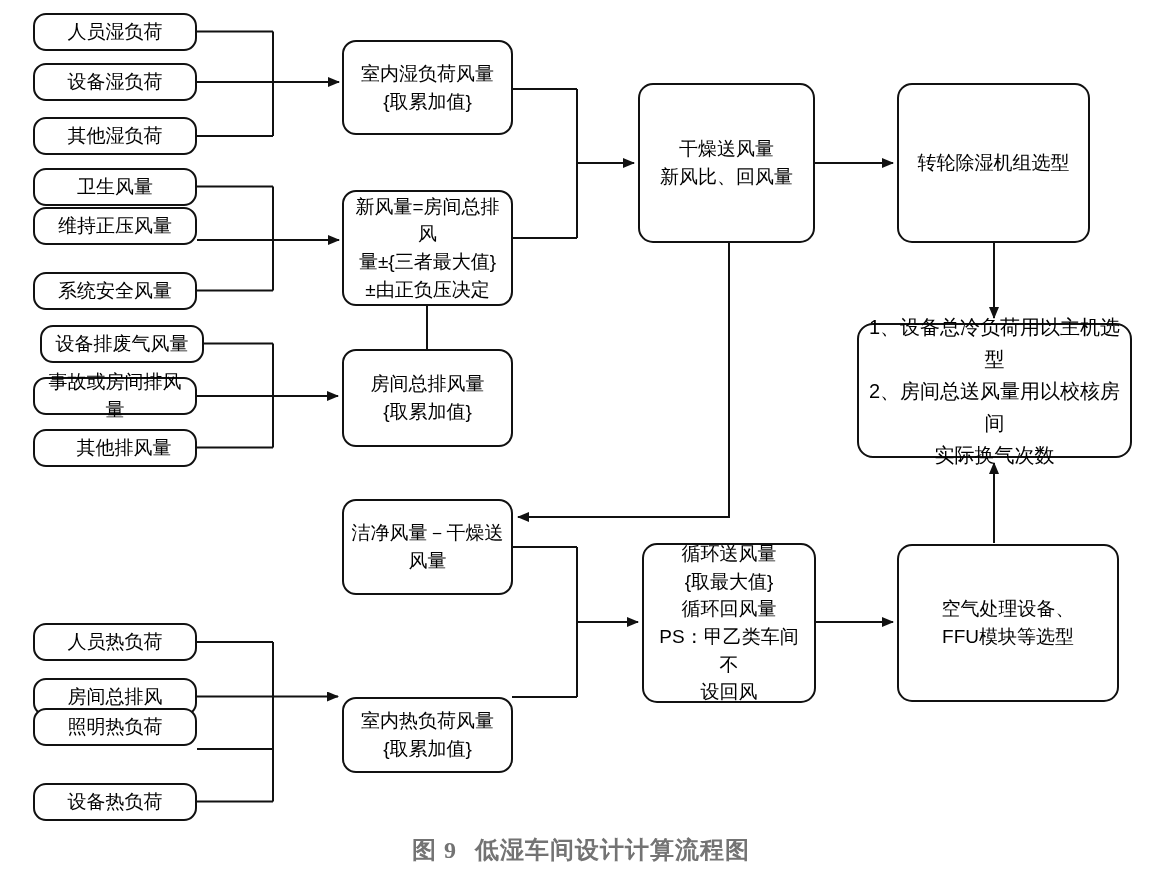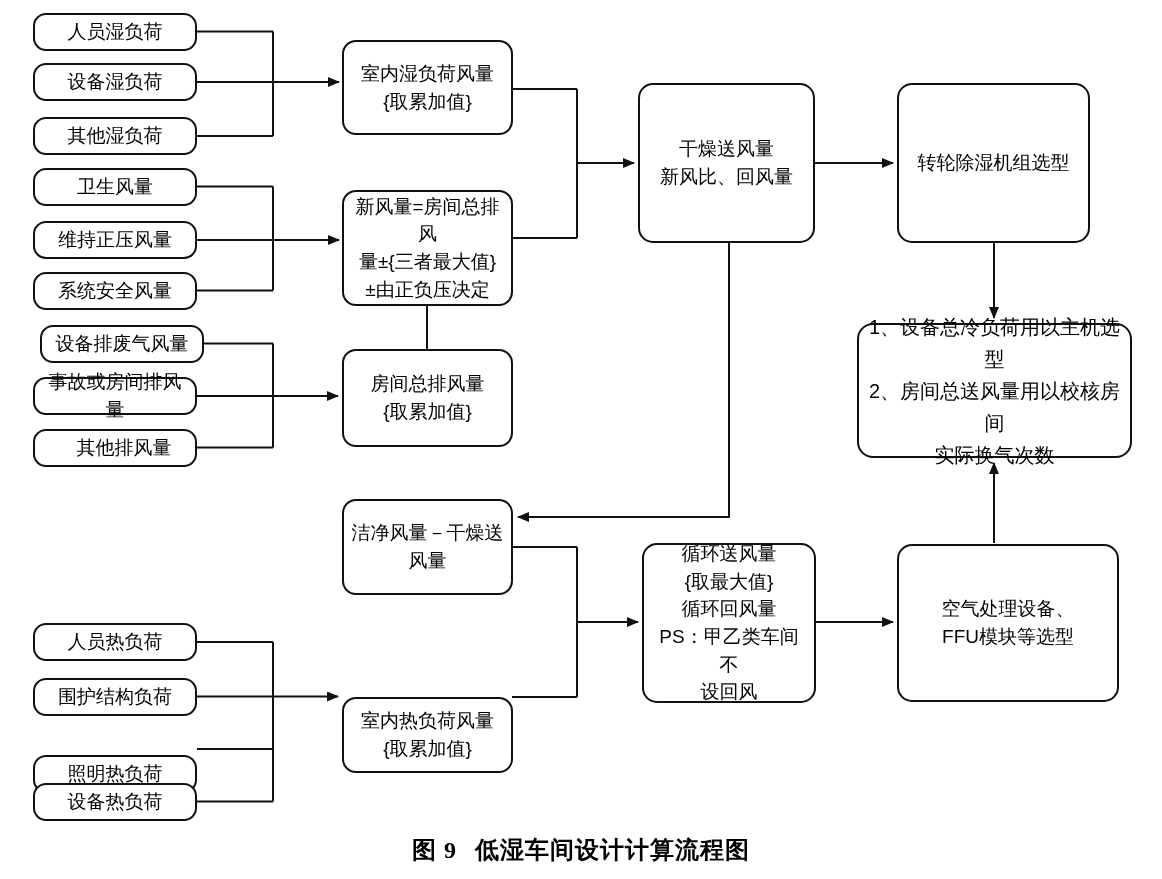--- a/index.html
+++ b/index.html
@@ -28,21 +28,21 @@
   .node.small{width:164px;left:33px;height:38px;border-radius:13px;}
   .node.mid{left:342px;width:171px;border-radius:14px;}
   .node.big{border-radius:15px;}
   .node.notes{border-radius:16px;font-size:20px;line-height:1.6;}
   #caption{
     position:absolute;left:0;top:834px;width:1162px;
     text-align:center;
     font-family:"Liberation Serif","DejaVu Serif",serif;
     font-weight:bold;
     font-size:24px;
-    color:#000000;
+    color:#737373;
     letter-spacing:1px;
   }
   #caption .fig-label{margin-right:18px;}
 </style>
 </head>
 <body>
 
 <div id="canvas">
 
   <svg id="connectors" viewBox="0 0 1162 879" xmlns="http://www.w3.org/2000/svg">
@@ -83,30 +83,30 @@
 
       <path d="M994 543 V463" marker-end="url(#arrow)"></path>
     </g>
   </svg>
 
   <div class="node small" style="top:13px;">人员湿负荷</div>
   <div class="node small" style="top:63px;font-family:Liberation Serif, serif;">设备湿负荷</div>
   <div class="node small" style="top:117px;">其他湿负荷</div>
 
   <div class="node small" style="top:168px;">卫生风量</div>
-  <div class="node small" style="top:221px;">维持正压风量</div>
+  <div class="node small" style="top:207px;">维持正压风量</div>
   <div class="node small" style="top:272px;">系统安全风量</div>
 
   <div class="node small" style="top:325px;margin-left:7px;">设备排废气风量</div>
   <div class="node small" style="top:377px;">事故或房间排风量</div>
   <div class="node small" style="top:429px;padding-left:24px;">其他排风量</div>
 
   <div class="node small" style="top:623px;">人员热负荷</div>
-  <div class="node small" style="top:678px;">围护结构负荷</div>
-  <div class="node small" style="top:708px;margin-top:47px;">照明热负荷</div>
+  <div class="node small" style="top:678px;">房间总排风</div>
+  <div class="node small" style="top:708px;">照明热负荷</div>
   <div class="node small" style="top:783px;">设备热负荷</div>
 
   <div class="node mid" style="top:40px;height:95px;">室内湿负荷风量
 {取累加值}</div>
   <div class="node mid" style="top:190px;height:116px;">新风量=房间总排风
 量±{三者最大值}
 ±由正负压决定</div>
   <div class="node mid" style="top:349px;height:98px;">房间总排风量
 {取累加值}</div>
   <div class="node mid" style="top:499px;height:96px;">洁净风量－干燥送

